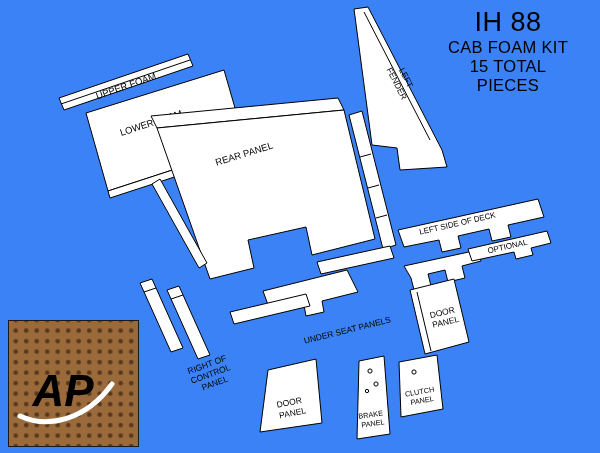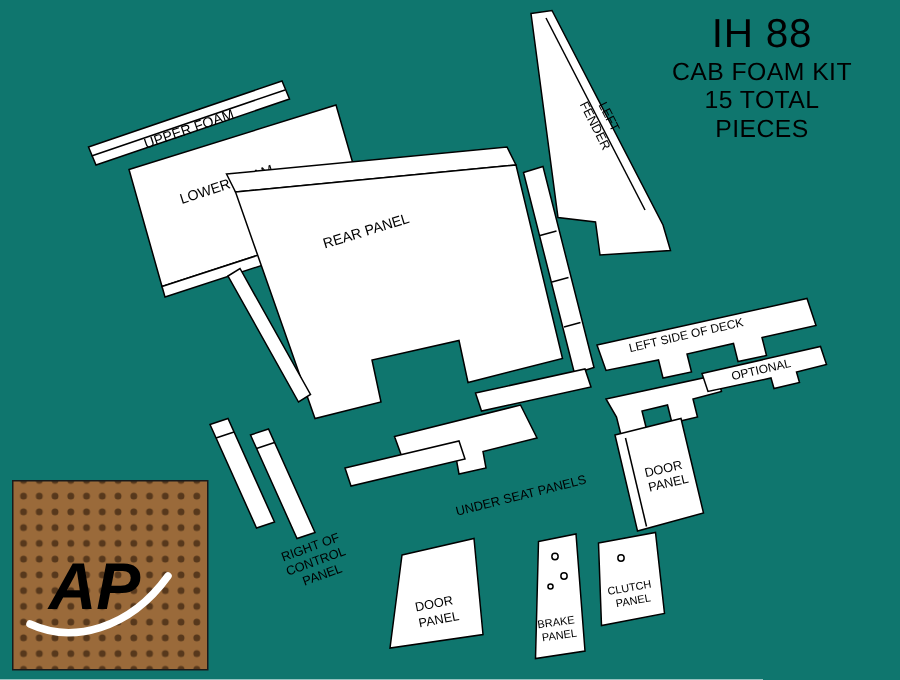--- a/index.html
+++ b/index.html
@@ -1,18 +1,18 @@
 <!DOCTYPE html>
 <html><head>
 <meta charset="utf-8">
 <style>
   * { margin:0; padding:0; box-sizing:border-box; }
   html,body { width:600px; height:453px; background:#ffffff; overflow:hidden;
               font-family:"Liberation Sans", sans-serif; }
-  .canvas { position:relative; width:600px; height:453px; background:#0f766e; }
+  .canvas { position:relative; width:600px; height:453px; background:#3b82f6; }
   svg { display:block; }
   .piece { fill:#ffffff; stroke:#000000; stroke-width:1; stroke-linejoin:miter; }
   .edge  { stroke:#000000; stroke-width:1; fill:none; }
   .hole  { fill:#ffffff; stroke:#000000; stroke-width:1; }
   text   { fill:#000000; font-family:"Liberation Sans", sans-serif; }
   .t-big { font-size:27px; letter-spacing:0.5px; }
   .t-med { font-size:16.5px; letter-spacing:0.3px; }
   .lbl    { font-size:9.5px; }
   .lbl-m  { font-size:8.5px; }
   .lbl-s  { font-size:8px; }

